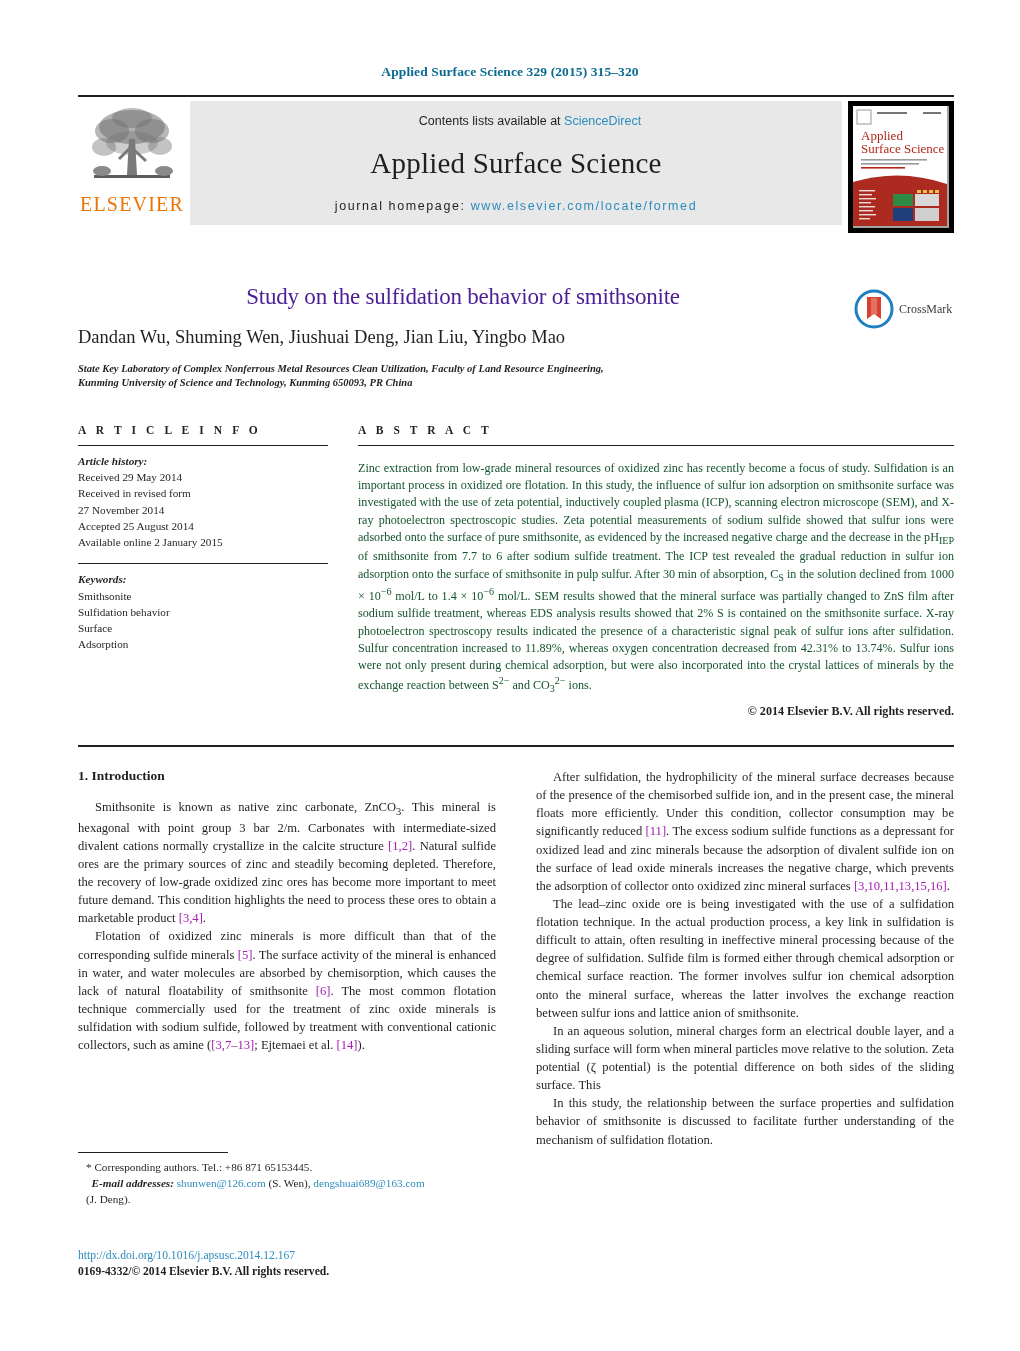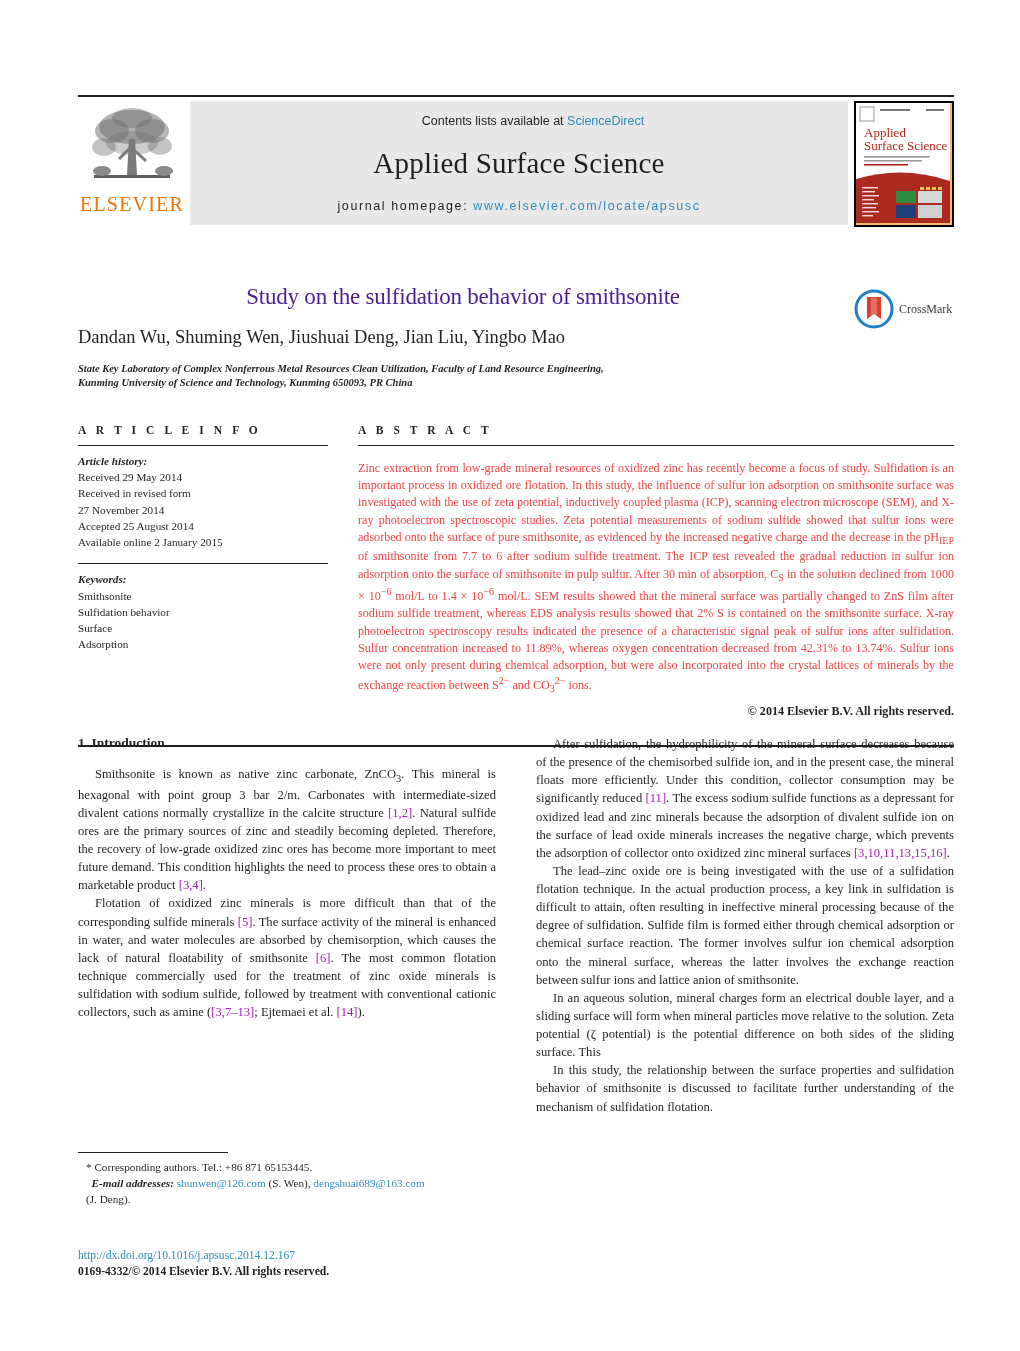--- a/index.html
+++ b/index.html
@@ -114,22 +114,22 @@
     letter-spacing: 1.6px;
     color: #231f20;
   }
   .homepage-line .url { color: #2b8cbe; }
 
   
   .cover-thumb {
     flex: 0 0 96px;
     width: 96px;
     height: 122px;
-    border: 2px solid #000000;
-    background: #fdba74;
+    border: 5px solid #000000;
+    background: #a3a3a3;
     position: relative;
     overflow: hidden;
   }
 
   
   .title-block {
     position: absolute;
     left: 78px;
     top: 284px;
     width: 770px;
@@ -212,21 +212,21 @@
     color: #231f20;
   }
   .info-body .ital {
     font-style: italic;
     font-weight: bold;
   }
   .abs-body {
     font-family: "Liberation Serif", serif;
     font-size: 12.1px;
     line-height: 1.42;
-    color: #ef4444;
+    color: #14532d;
     text-align: justify;
     margin-top: 14px;
   }
   .abs-copy {
     font-family: "Liberation Serif", serif;
     font-size: 12.1px;
     font-weight: bold;
     text-align: right;
     margin-top: 7px;
     color: #231f20;
@@ -238,21 +238,21 @@
     left: 78px;
     top: 745px;
     width: 876px;
     border-top: 2px solid #231f20;
   }
 
   
   .body-cols {
     position: absolute;
     left: 78px;
-    top: 735px;
+    top: 768px;
     width: 876px;
     display: flex;
     flex-direction: row;
   }
   .bcol { width: 418px; flex: 0 0 418px; }
   .bgap { width: 40px; flex: 0 0 40px; }
 
   .section-heading {
     font-family: "Liberation Serif", serif;
     font-weight: bold;
@@ -305,20 +305,21 @@
     color: #231f20;
   }
   .imprint .doi { color: #2b8cbe; }
   .imprint .issn { font-weight: bold; }
 </style>
 </head>
 <body>
 
 <div class="page">
 
+  <div class="running-head">Applied Surface Science 329 (2015) 315–320</div>
 
   <div class="masthead">
     <div class="masthead-inner">
 
       <div class="elsevier-block">
         <div class="elsevier-tree">
           <svg width="92" height="92" viewBox="0 0 92 92">
             <g fill="#6f6f6f">
               <ellipse cx="46" cy="26" rx="33" ry="17" opacity=".55"></ellipse>
               <ellipse cx="26" cy="30" rx="17" ry="12" opacity=".5"></ellipse>
@@ -340,21 +341,21 @@
         </div>
         <div class="elsevier-word">ELSEVIER</div>
       </div>
 
       <div class="journal-panel">
         <div class="contents-line">
           <span>Contents lists available at </span><span class="sd">ScienceDirect</span>
         </div>
         <div class="journal-title">Applied Surface Science</div>
         <div class="homepage-line">
-          <span>journal homepage: </span><span class="url">www.elsevier.com/locate/apsusc</span>
+          <span>journal homepage: </span><span class="url">www.elsevier.com/locate/formed</span>
         </div>
       </div>
 
       <div class="cover-thumb">
         <svg width="94" height="120" viewBox="0 0 94 120">
           <rect x="0" y="0" width="94" height="120" fill="#ffffff"></rect>
           <rect x="4" y="4" width="14" height="14" fill="none" stroke="#999" stroke-width="1"></rect>
           <rect x="24" y="6" width="30" height="2" fill="#777"></rect>
           <rect x="70" y="6" width="18" height="2" fill="#777"></rect>
           <text x="8" y="34" font-family="Liberation Serif, serif" font-size="13" fill="#b3261a">Applied</text>

